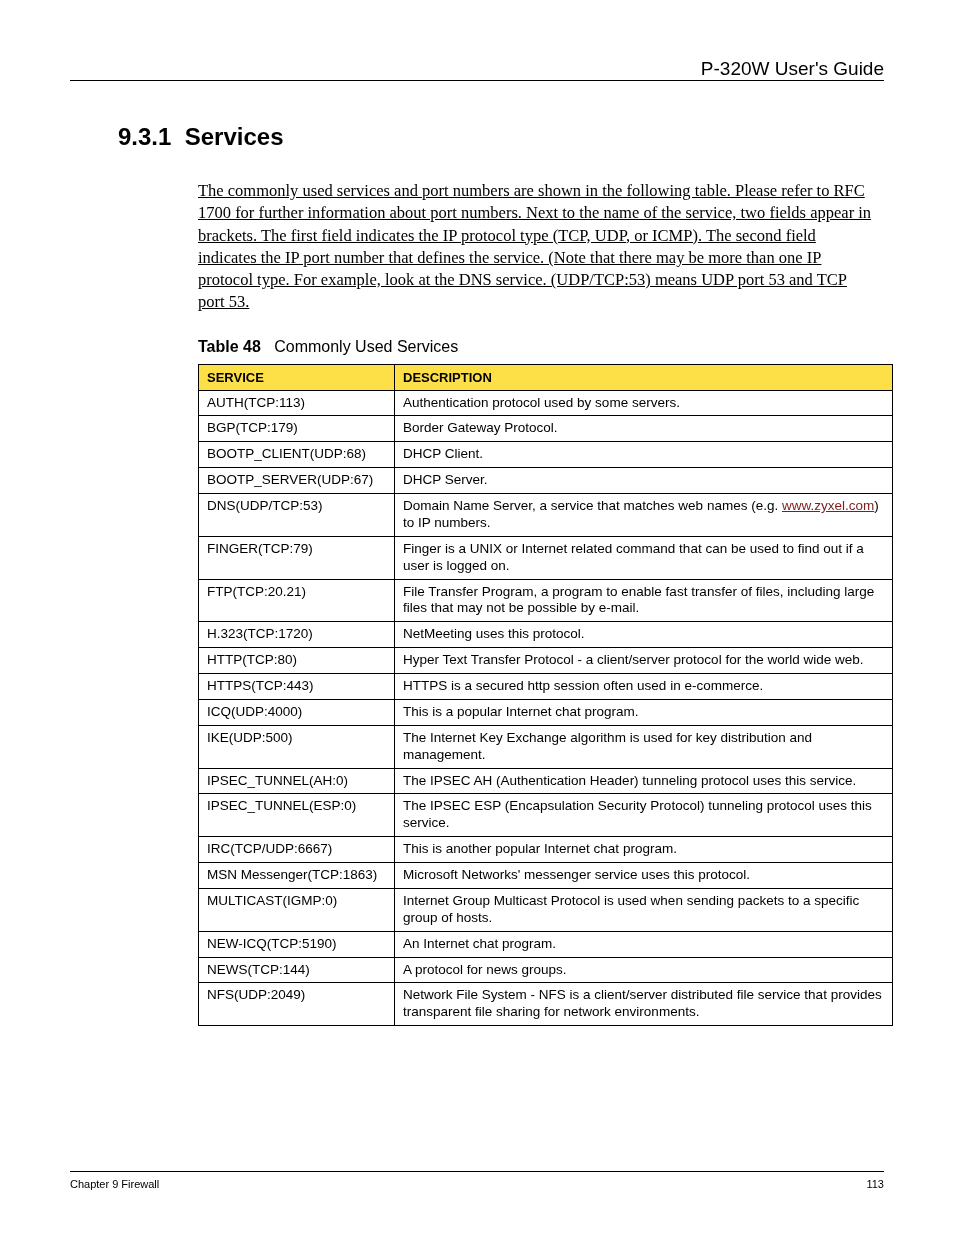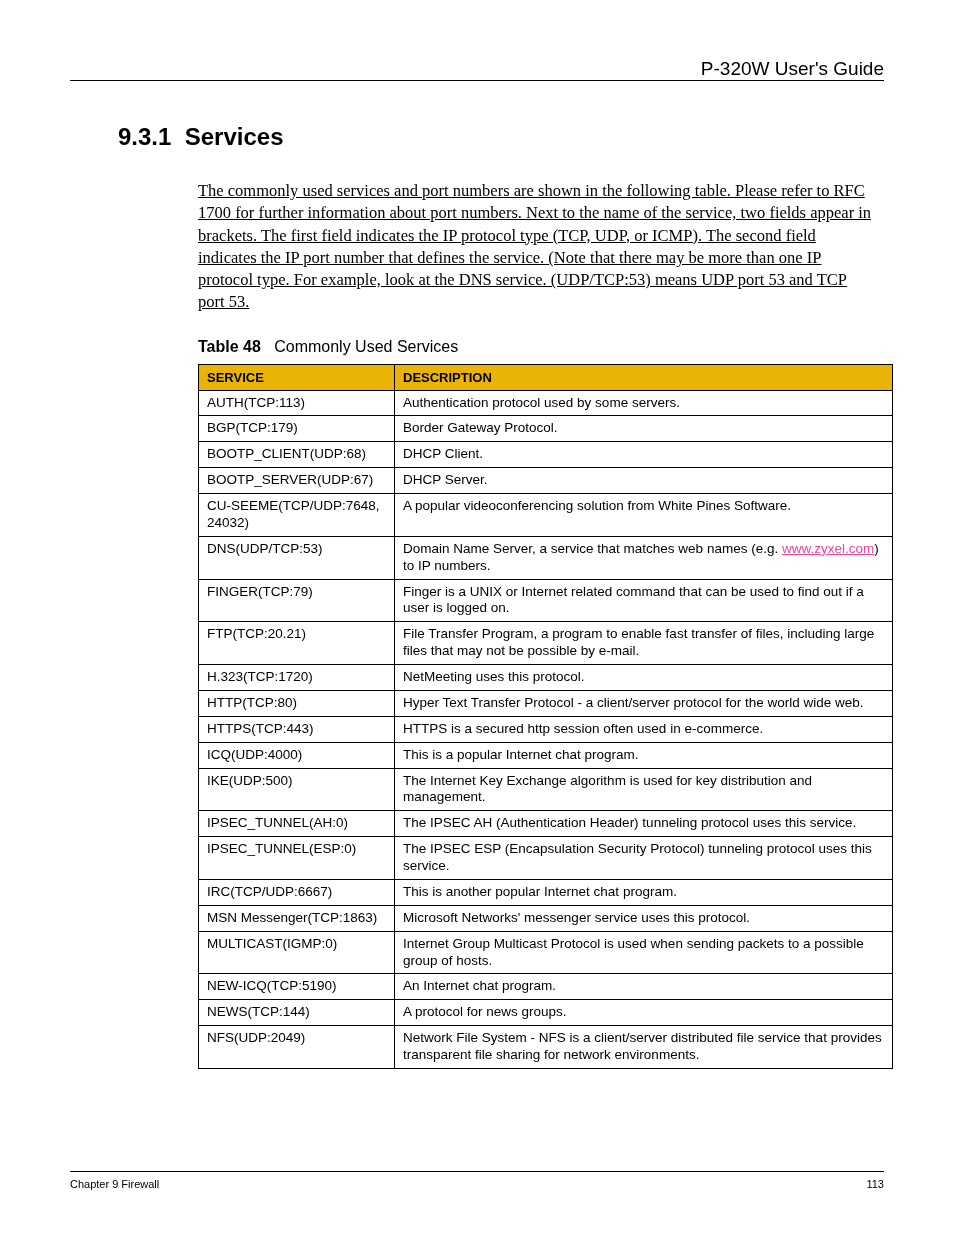--- a/index.html
+++ b/index.html
@@ -54,33 +54,33 @@
       width: 695px;
       font-family: Arial, Helvetica, sans-serif;
       font-size: 13.5px;
     }
     table.services th {
       border: 1.5px solid #000;
       padding: 5px 8px;
       text-align: left;
       font-weight: bold;
       font-size: 13px;
-      background: #eab308;
+      background: #fde047;
     }
     table.services td {
       border: 1.5px solid #000;
       padding: 4px 8px;
       vertical-align: top;
       line-height: 1.25;
     }
     table.services td:first-child {
       width: 196px;
     }
     a.link {
-      color: #ec4899;
+      color: #7f1d1d;
       text-decoration: underline;
     }
     .footer {
       position: absolute;
       bottom: 45px;
       left: 70px;
       right: 70px;
       border-top: 1.5px solid #000;
       padding-top: 6px;
       font-family: Arial, Helvetica, sans-serif;
@@ -124,24 +124,20 @@
       </tr>
       <tr>
         <td>BOOTP_CLIENT(UDP:68)</td>
         <td>DHCP Client.</td>
       </tr>
       <tr>
         <td>BOOTP_SERVER(UDP:67)</td>
         <td>DHCP Server.</td>
       </tr>
       <tr>
-        <td>CU-SEEME(TCP/UDP:7648, 24032)</td>
-        <td>A popular videoconferencing solution from White Pines Software.</td>
-      </tr>
-      <tr>
         <td>DNS(UDP/TCP:53)</td>
         <td>Domain Name Server, a service that matches web names (e.g. <a class="link">www.zyxel.com</a>) to IP numbers.</td>
       </tr>
       <tr>
         <td>FINGER(TCP:79)</td>
         <td>Finger is a UNIX or Internet related command that can be used to find out if a user is logged on.</td>
       </tr>
       <tr>
         <td>FTP(TCP:20.21)</td>
         <td>File Transfer Program, a program to enable fast transfer of files, including large files that may not be possible by e-mail.</td>
@@ -177,21 +173,21 @@
       <tr>
         <td>IRC(TCP/UDP:6667)</td>
         <td>This is another popular Internet chat program.</td>
       </tr>
       <tr>
         <td>MSN Messenger(TCP:1863)</td>
         <td>Microsoft Networks' messenger service uses this protocol.</td>
       </tr>
       <tr>
         <td>MULTICAST(IGMP:0)</td>
-        <td>Internet Group Multicast Protocol is used when sending packets to a possible group of hosts.</td>
+        <td>Internet Group Multicast Protocol is used when sending packets to a specific group of hosts.</td>
       </tr>
       <tr>
         <td>NEW-ICQ(TCP:5190)</td>
         <td>An Internet chat program.</td>
       </tr>
       <tr>
         <td>NEWS(TCP:144)</td>
         <td>A protocol for news groups.</td>
       </tr>
       <tr>

